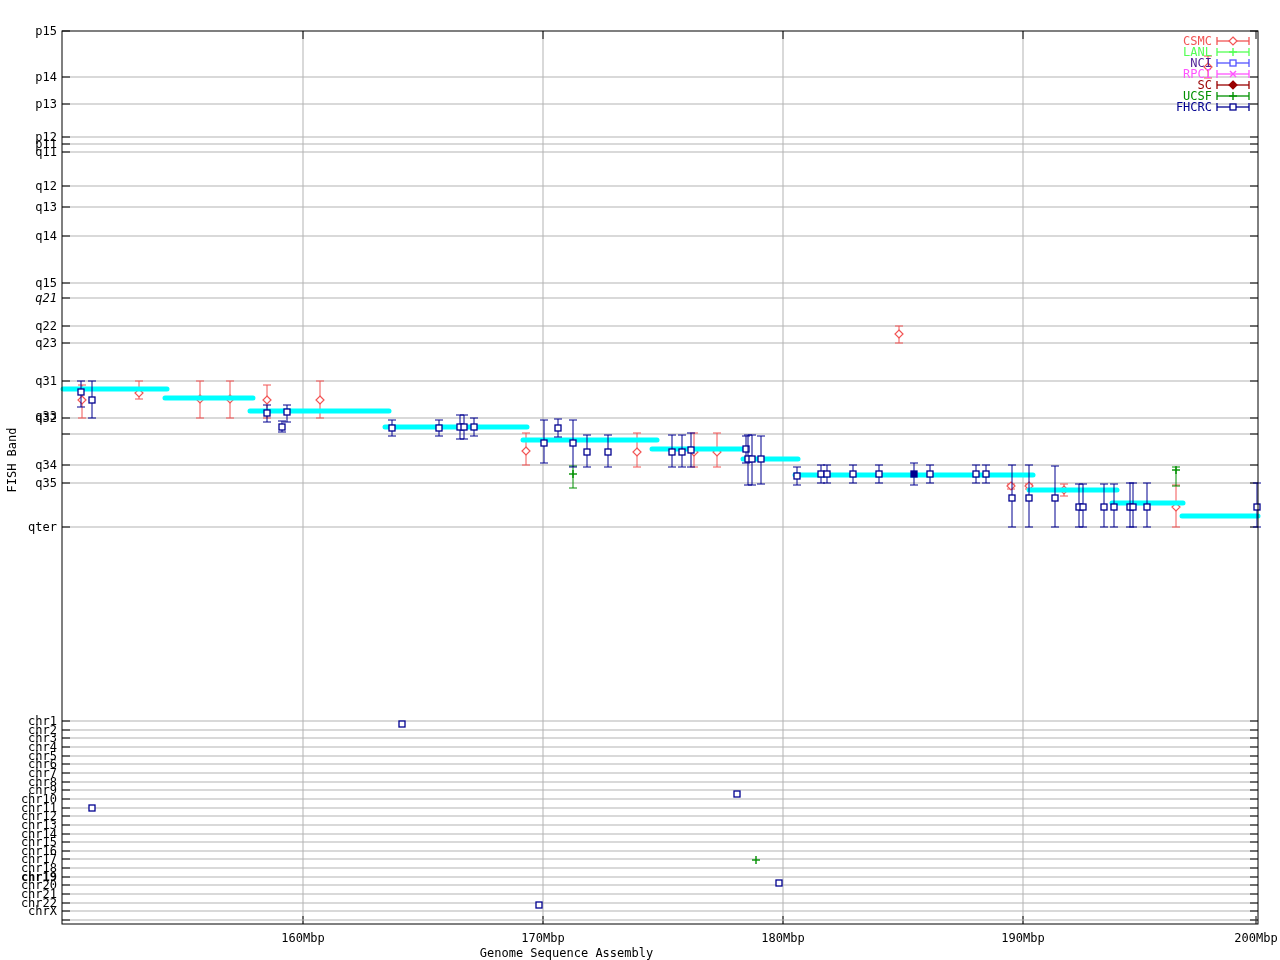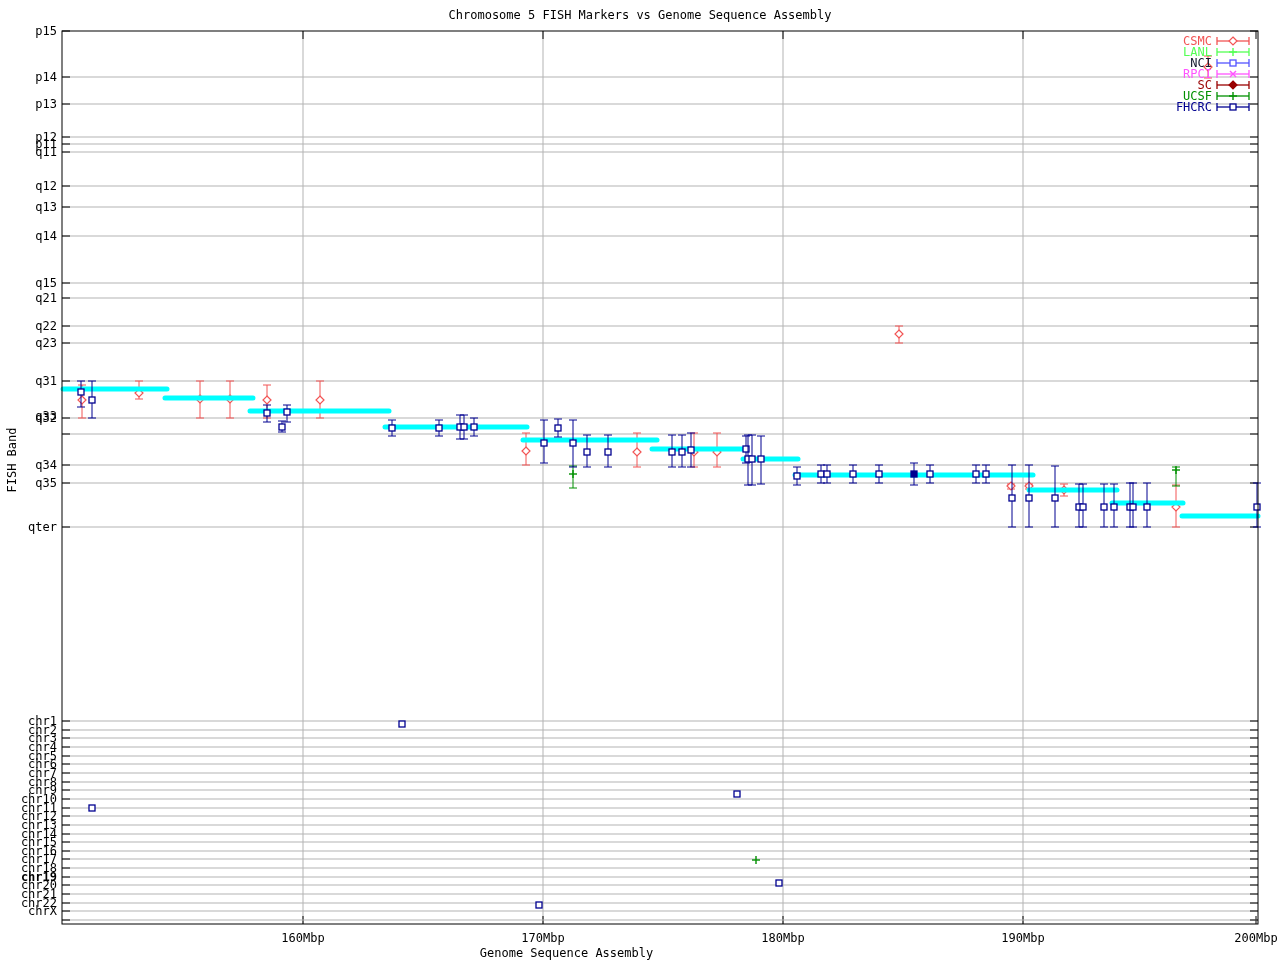--- a/index.html
+++ b/index.html
@@ -11,21 +11,20 @@
   #ylabel{left:12px;top:460px;transform:translate(-50%,-50%) rotate(-90deg);}
   .ytick{transform:translate(-100%,-50%);}
   .xtick{transform:translate(-50%,0);}
   .legend-label{transform:translate(-100%,-50%);}
   svg{position:absolute;left:0;top:0;}
 </style>
 </head>
 <body>
 
 <div id="chart">
-  <div class="lbl" id="title">Chromosome 5 FISH Markers vs Genome Sequence Assembly</div>
   <div class="lbl" id="xlabel">Genome Sequence Assembly</div>
   <div class="lbl" id="ylabel">FISH Band</div>
   <svg id="plot" width="1280" height="960">
       <line x1="303" y1="31" x2="303" y2="924" stroke="#b3b3b3" stroke-width="1"></line>
       <line x1="303" y1="924" x2="303" y2="916" stroke="#000" stroke-width="1"></line>
       <line x1="303" y1="31" x2="303" y2="39" stroke="#000" stroke-width="1"></line>
       <line x1="543" y1="31" x2="543" y2="924" stroke="#b3b3b3" stroke-width="1"></line>
       <line x1="543" y1="924" x2="543" y2="916" stroke="#000" stroke-width="1"></line>
       <line x1="543" y1="31" x2="543" y2="39" stroke="#000" stroke-width="1"></line>
       <line x1="783" y1="31" x2="783" y2="924" stroke="#b3b3b3" stroke-width="1"></line>
@@ -465,21 +464,21 @@
     <div class="lbl ytick" style="left: 57px; top: 31px;">p15</div>
     <div class="lbl ytick" style="left: 57px; top: 77px;">p14</div>
     <div class="lbl ytick" style="left: 57px; top: 104px;">p13</div>
     <div class="lbl ytick" style="left: 57px; top: 137px;">p12</div>
     <div class="lbl ytick" style="left: 57px; top: 144px;">p11</div>
     <div class="lbl ytick" style="left: 57px; top: 152px;">q11</div>
     <div class="lbl ytick" style="left: 57px; top: 186px;">q12</div>
     <div class="lbl ytick" style="left: 57px; top: 207px;">q13</div>
     <div class="lbl ytick" style="left: 57px; top: 236px;">q14</div>
     <div class="lbl ytick" style="left: 57px; top: 283px;">q15</div>
-    <div class="lbl ytick" style="left: 57px; top: 298px;">q21</div>
+    <div class="lbl ytick" style="left: 57px; top: 298px; font-style: italic;">q21</div>
     <div class="lbl ytick" style="left: 57px; top: 326px;">q22</div>
     <div class="lbl ytick" style="left: 57px; top: 343px;">q23</div>
     <div class="lbl ytick" style="left: 57px; top: 381px;">q31</div>
     <div class="lbl ytick" style="left: 57px; top: 418px;">q32</div>
     <div class="lbl ytick" style="left: 57px; top: 416px;">q33</div>
     <div class="lbl ytick" style="left: 57px; top: 465px;">q34</div>
     <div class="lbl ytick" style="left: 57px; top: 483px;">q35</div>
     <div class="lbl ytick" style="left: 57px; top: 527px;">qter</div>
     <div class="lbl ytick" style="left: 57px; top: 721px;">chr1</div>
     <div class="lbl ytick" style="left: 57px; top: 730px;">chr2</div>
@@ -500,18 +499,18 @@
     <div class="lbl ytick" style="left: 57px; top: 859px;">chr17</div>
     <div class="lbl ytick" style="left: 57px; top: 868px;">chr18</div>
     <div class="lbl ytick" style="left: 57px; top: 877px; font-weight: bold;">chr19</div>
     <div class="lbl ytick" style="left: 57px; top: 885px;">chr20</div>
     <div class="lbl ytick" style="left: 57px; top: 894px;">chr21</div>
     <div class="lbl ytick" style="left: 57px; top: 903px;">chr22</div>
     <div class="lbl ytick" style="left: 57px; top: 911px;">chrX</div>
     <div class="lbl ytick" style="left: 57px; top: 968px;">chrY</div>
     <div class="lbl legend-label" style="left: 1212px; top: 41px; color: rgb(242, 84, 84);">CSMC</div>
     <div class="lbl legend-label" style="left: 1212px; top: 52px; color: rgb(84, 255, 84);">LANL</div>
-    <div class="lbl legend-label" style="left: 1212px; top: 63px; color: #0f172a;">NCI</div>
+    <div class="lbl legend-label" style="left: 1212px; top: 63px; color: #4c1d95;">NCI</div>
     <div class="lbl legend-label" style="left: 1212px; top: 74px; color: rgb(255, 84, 255);">RPCI</div>
     <div class="lbl legend-label" style="left: 1212px; top: 85px; color: rgb(153, 0, 0);">SC</div>
     <div class="lbl legend-label" style="left: 1212px; top: 96px; color: rgb(0, 144, 0);">UCSF</div>
     <div class="lbl legend-label" style="left: 1212px; top: 107px; color: rgb(0, 0, 144);">FHCRC</div>
   </div>
 
 </body></html>

